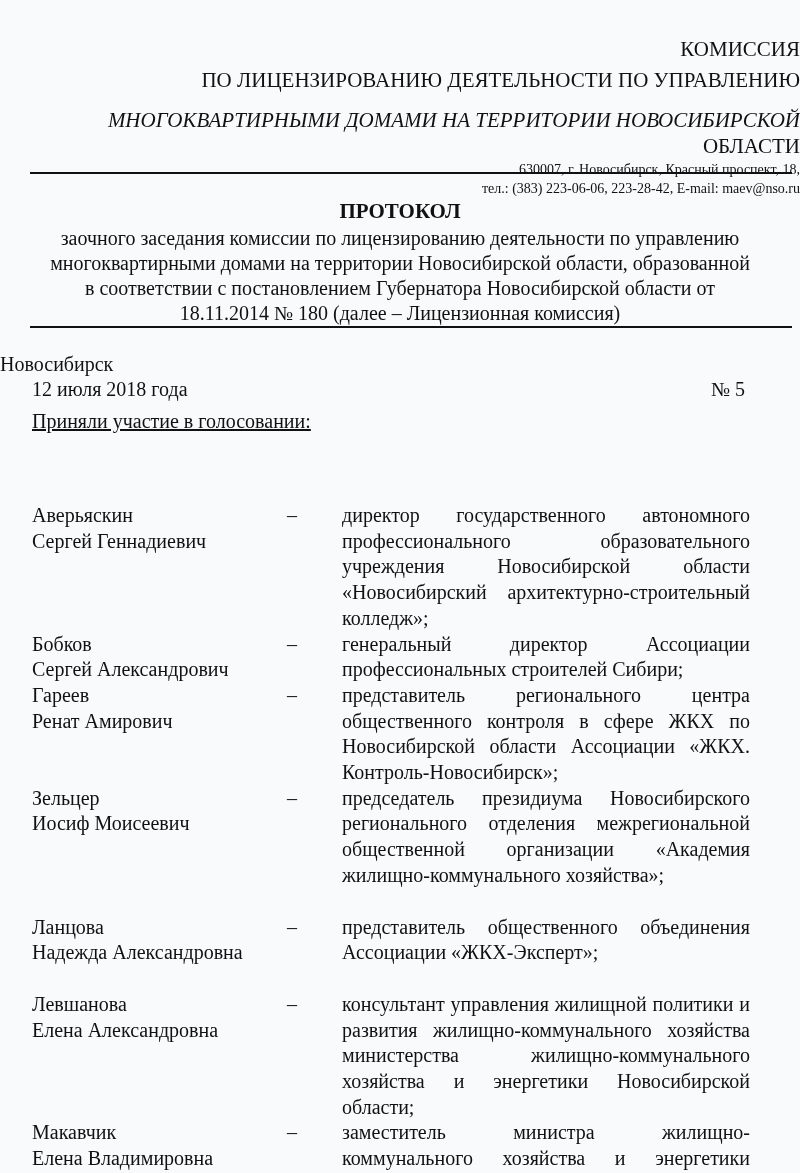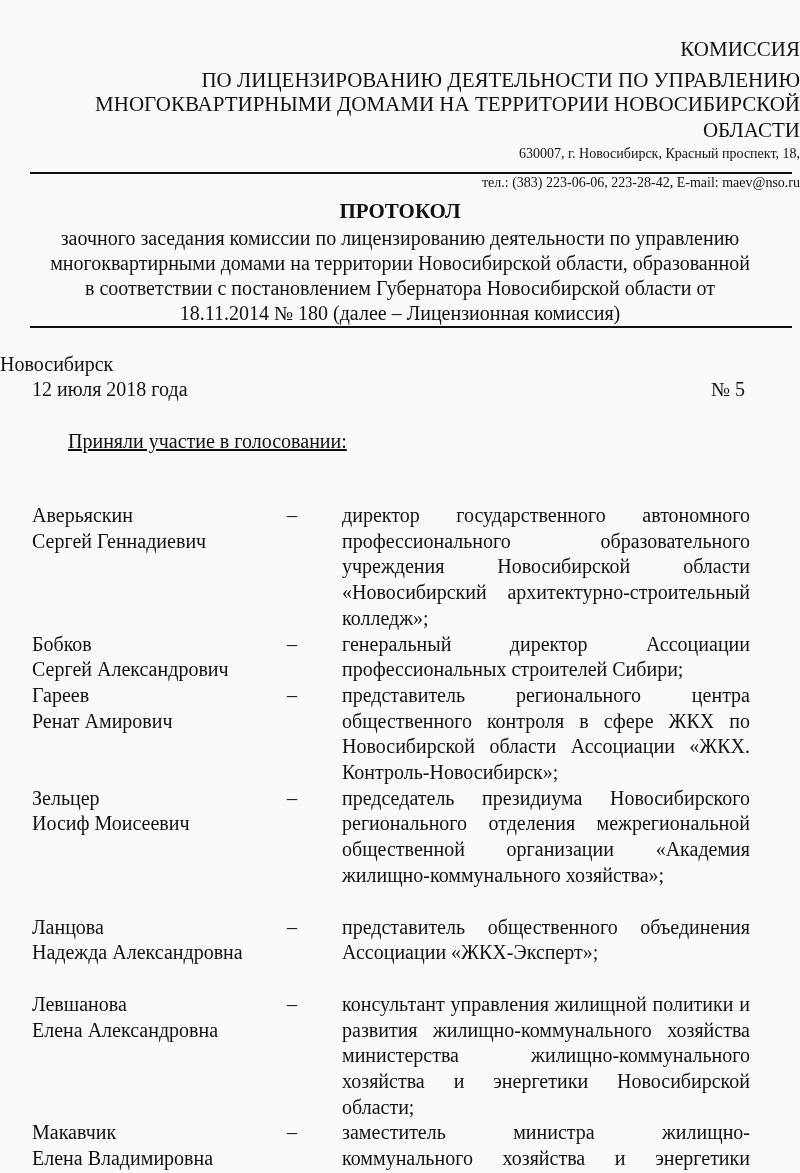--- a/index.html
+++ b/index.html
@@ -7,40 +7,40 @@
   .page{position:relative;width:800px;height:1173px;}
   .hdr{position:absolute;left:0;width:800px;text-align:center;}
   .h-title{font-size:21px;line-height:24px;letter-spacing:0px;text-align:right;}
   .h-addr{font-size:14px;line-height:17px;text-align:right;}
   .rule{position:absolute;left:30px;width:762px;height:2px;background:#111;}
   .protocol{font-weight:bold;font-size:21px;}
   .sub{font-size:20px;line-height:25px;font-family:Liberation Serif, serif;}
   .city{position:absolute;left:0;width:800px;text-align:left;font-size:20px;top:353px;}
   .date{position:absolute;left:32px;top:378px;font-size:20px;}
   .num{position:absolute;right:55px;top:378px;font-size:20px;}
-  .voted{position:absolute;left:32px;top:430px;font-size:20px;text-decoration:underline;margin-left:36px;}
+  .voted{position:absolute;left:32px;top:410px;font-size:20px;text-decoration:underline;}
   .members{position:absolute;left:32px;top:503px;width:718px;}
   .member{display:flex;font-size:20px;line-height:25.7px;}
   .m-name{width:255px;}
   .m-dash{width:55px;}
   .m-role{width:408px;text-align:justify;text-align-last:left;}
   .gap{height:26px;}
 </style>
 </head>
 <body>
 
 <div class="page">
 
   <div class="hdr" style="top:37px;">
     <div class="h-title">КОМИССИЯ</div>
     <div class="h-title" style="margin-top:7px;">ПО ЛИЦЕНЗИРОВАНИЮ ДЕЯТЕЛЬНОСТИ ПО УПРАВЛЕНИЮ</div>
-    <div class="h-title" style="margin-top:0;">МНОГОКВАРТИРНЫМИ ДОМАМИ НА ТЕРРИТОРИИ НОВОСИБИРСКОЙ</div>
+    <div class="h-title" style="margin-top:16px;font-style:italic;">МНОГОКВАРТИРНЫМИ ДОМАМИ НА ТЕРРИТОРИИ НОВОСИБИРСКОЙ</div>
     <div class="h-title" style="margin-top:2px;">ОБЛАСТИ</div>
     <div class="h-addr" style="margin-top:3px;">630007, г. Новосибирск, Красный проспект, 18,</div>
-    <div class="h-addr" style="margin-top:12px;">тел.: (383) 223-06-06, 223-28-42, E-mail: maev@nso.ru</div>
+    <div class="h-addr" style="margin-top:2px;">тел.: (383) 223-06-06, 223-28-42, E-mail: maev@nso.ru</div>
   </div>
 
   <div class="rule" style="top:172px;"></div>
 
   <div class="hdr" style="top:199px;">
     <div class="protocol">ПРОТОКОЛ</div>
     <div class="sub" style="margin-top:2px;">заочного заседания комиссии по лицензированию деятельности по управлению</div>
     <div class="sub">многоквартирными домами на территории Новосибирской области, образованной</div>
     <div class="sub">в соответствии с постановлением Губернатора Новосибирской области от</div>
     <div class="sub">18.11.2014 № 180 (далее – Лицензионная комиссия)</div>

